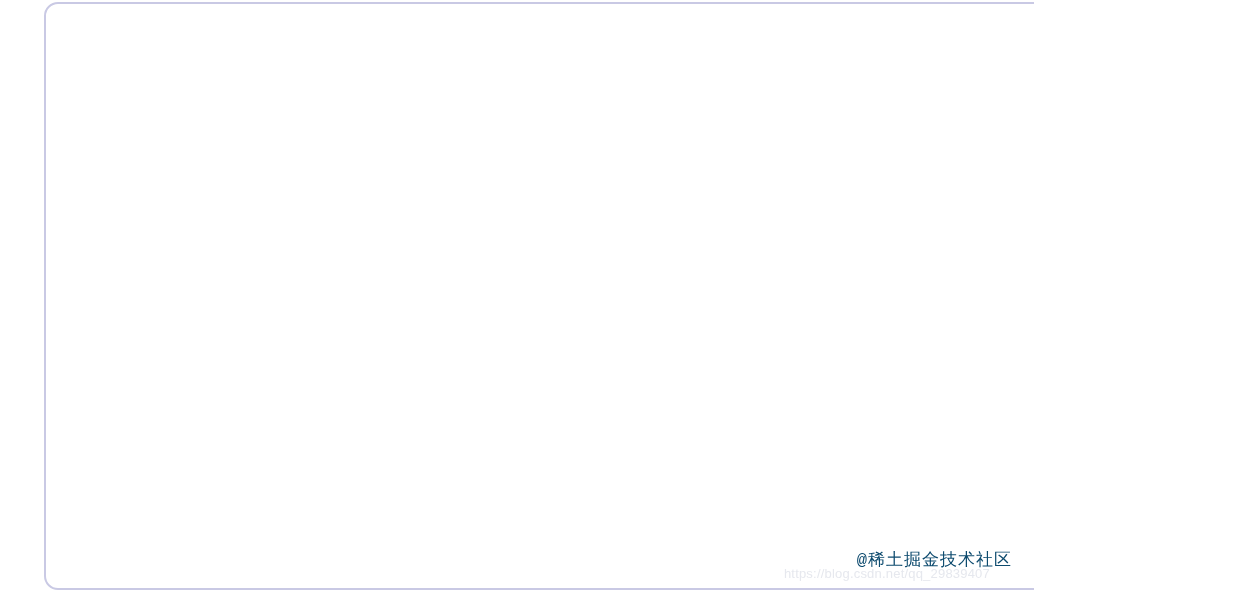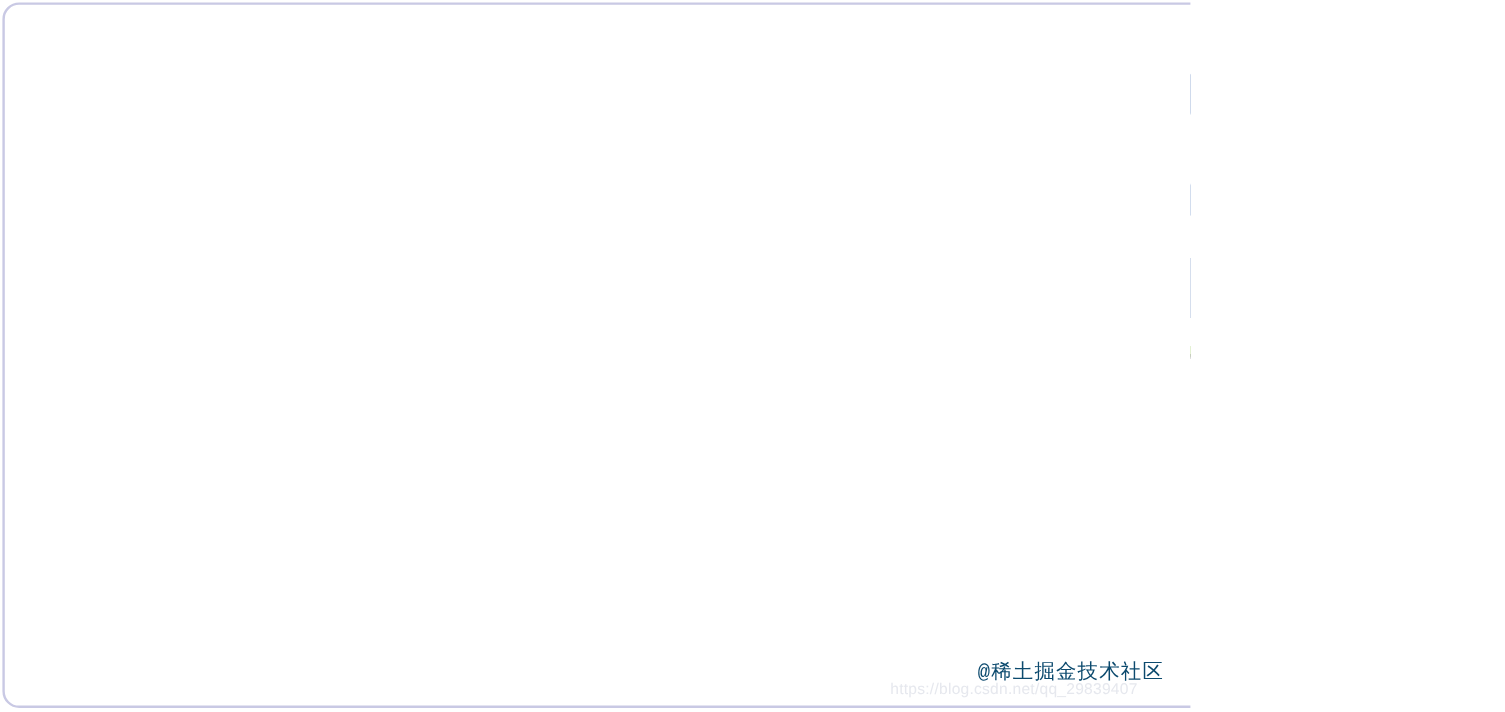--- a/index.html
+++ b/index.html
@@ -9,20 +9,21 @@
   }
   body {
     font-family: "Liberation Sans", sans-serif;
   }
   #canvas {
     position: relative;
     width: 992px;
     height: 593px;
     background: #ffffff;
     overflow: hidden;
+    margin-left: 42px;
   }
   #frame {
     position: absolute;
     left: 2px;
     top: 2px;
     width: 1248px;
     height: 588px;
     border: 2px solid #c9c9e4;
     border-radius: 14px;
     box-sizing: border-box;

